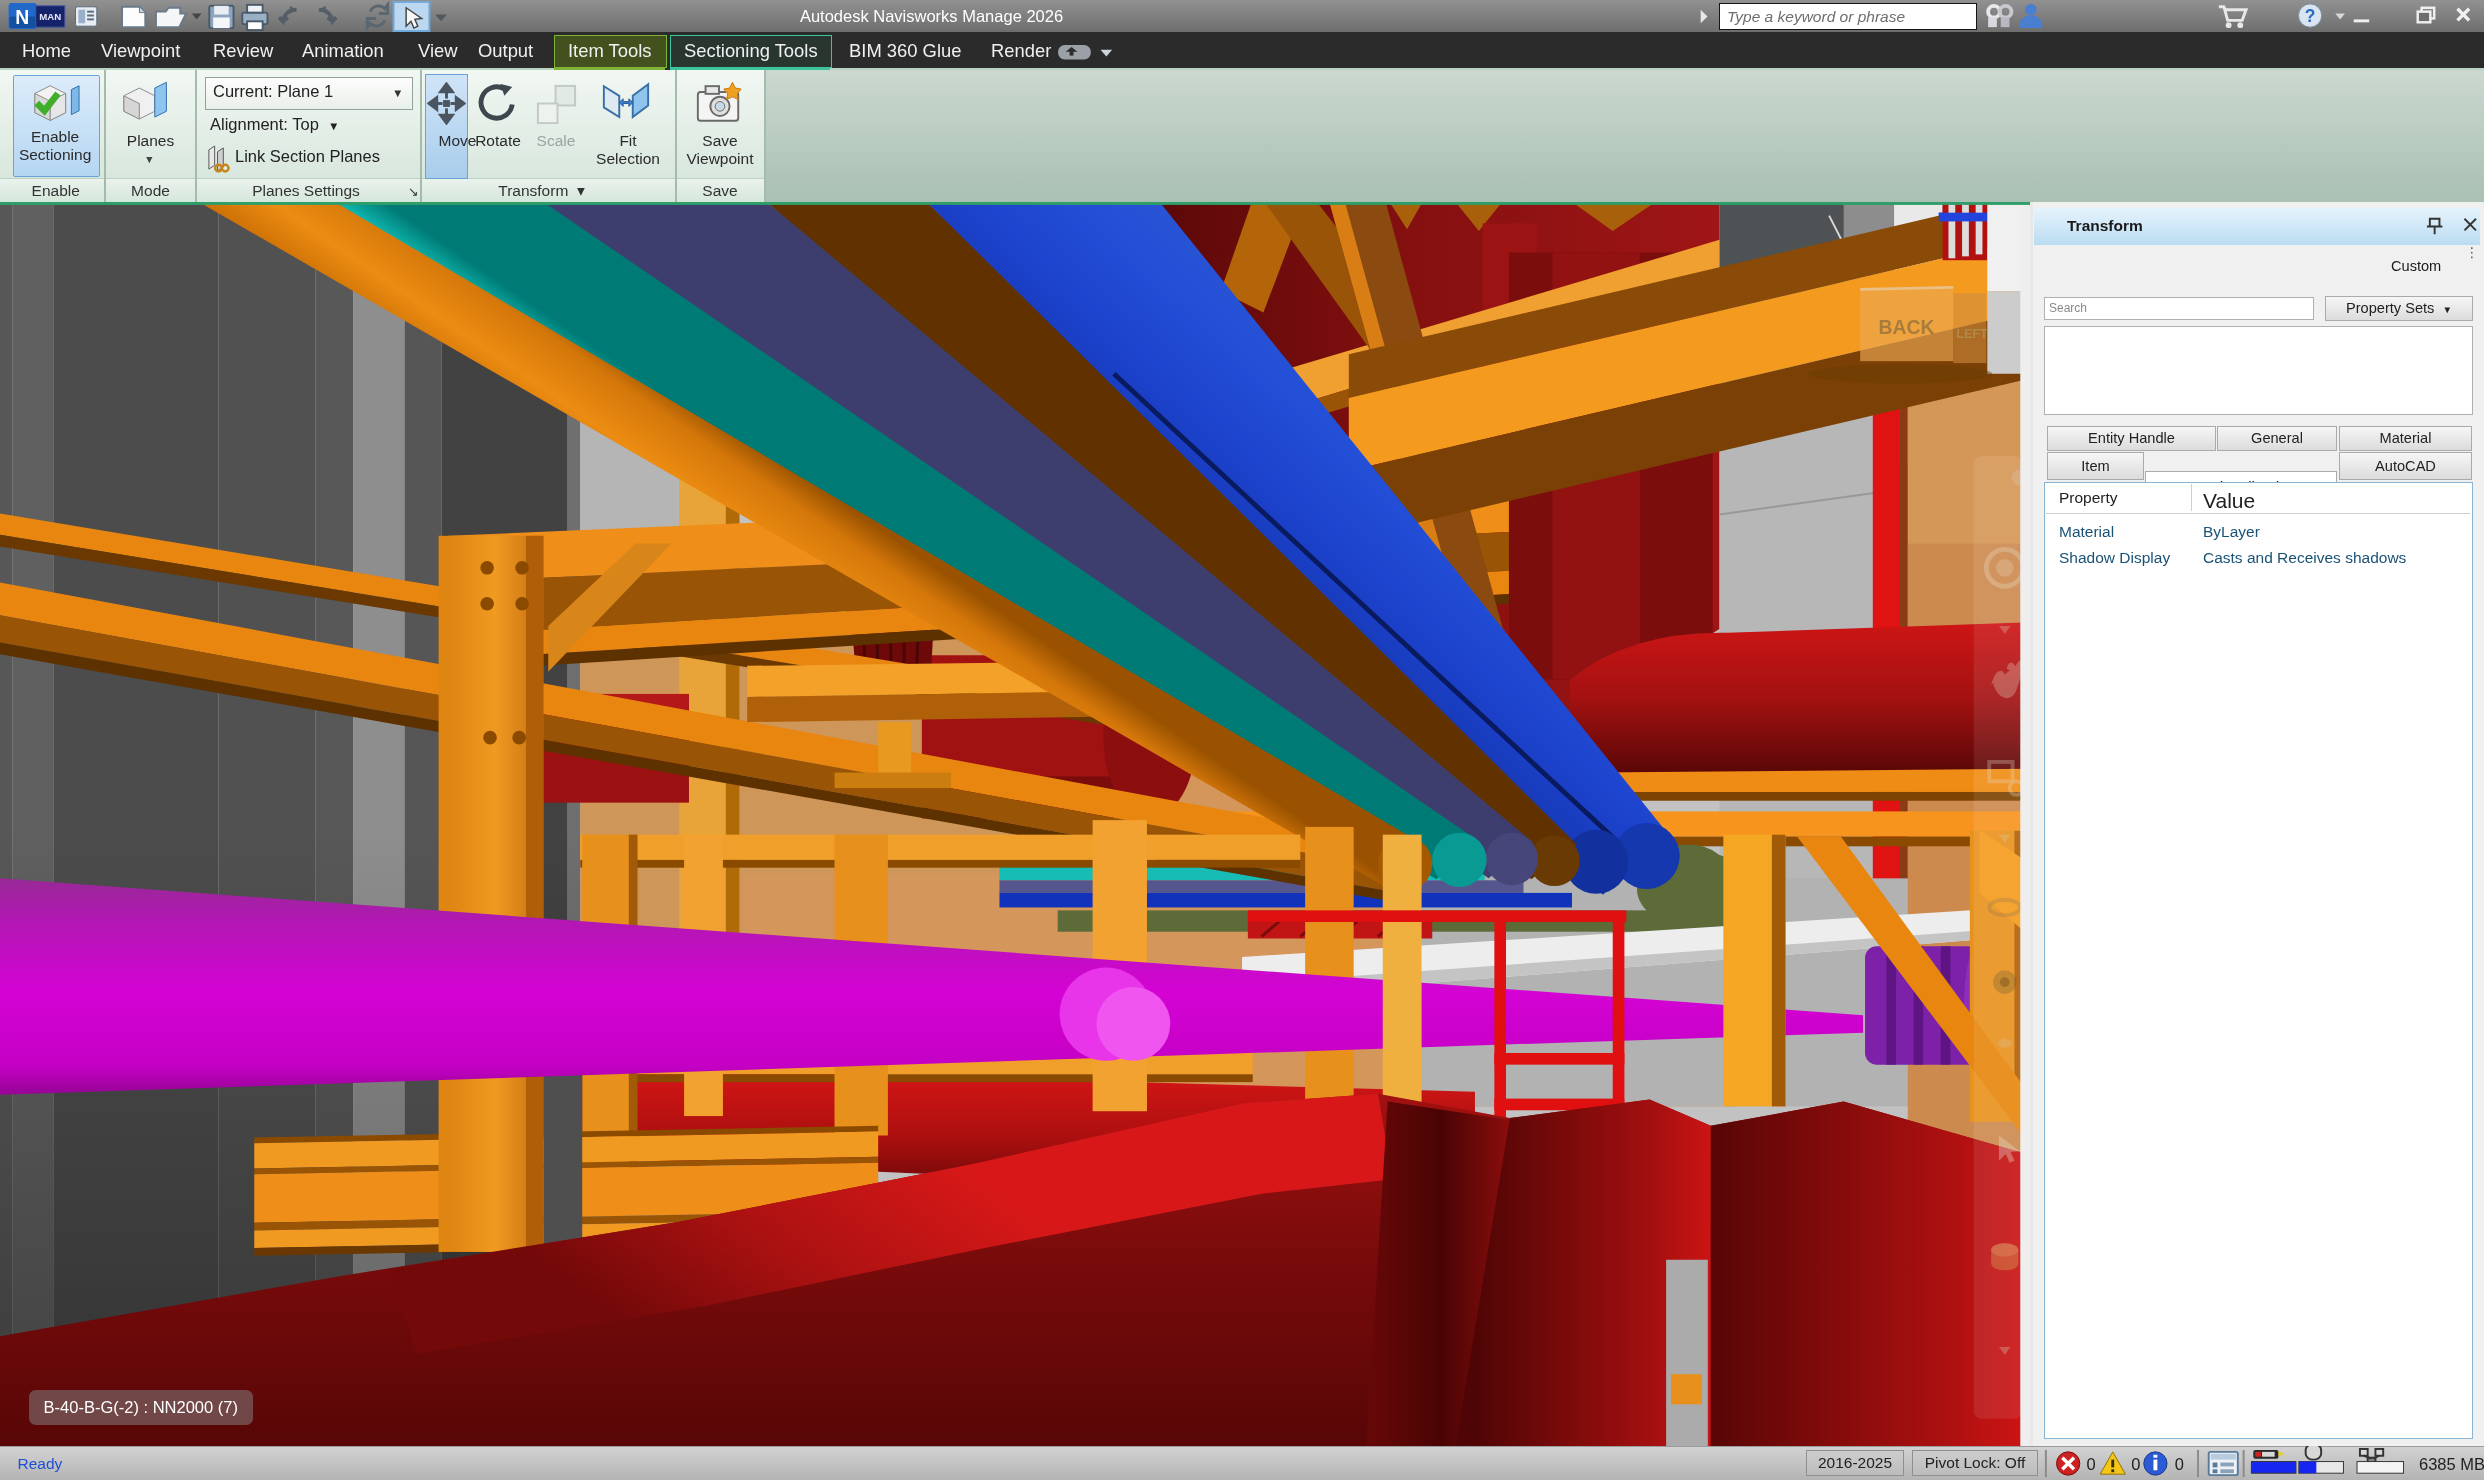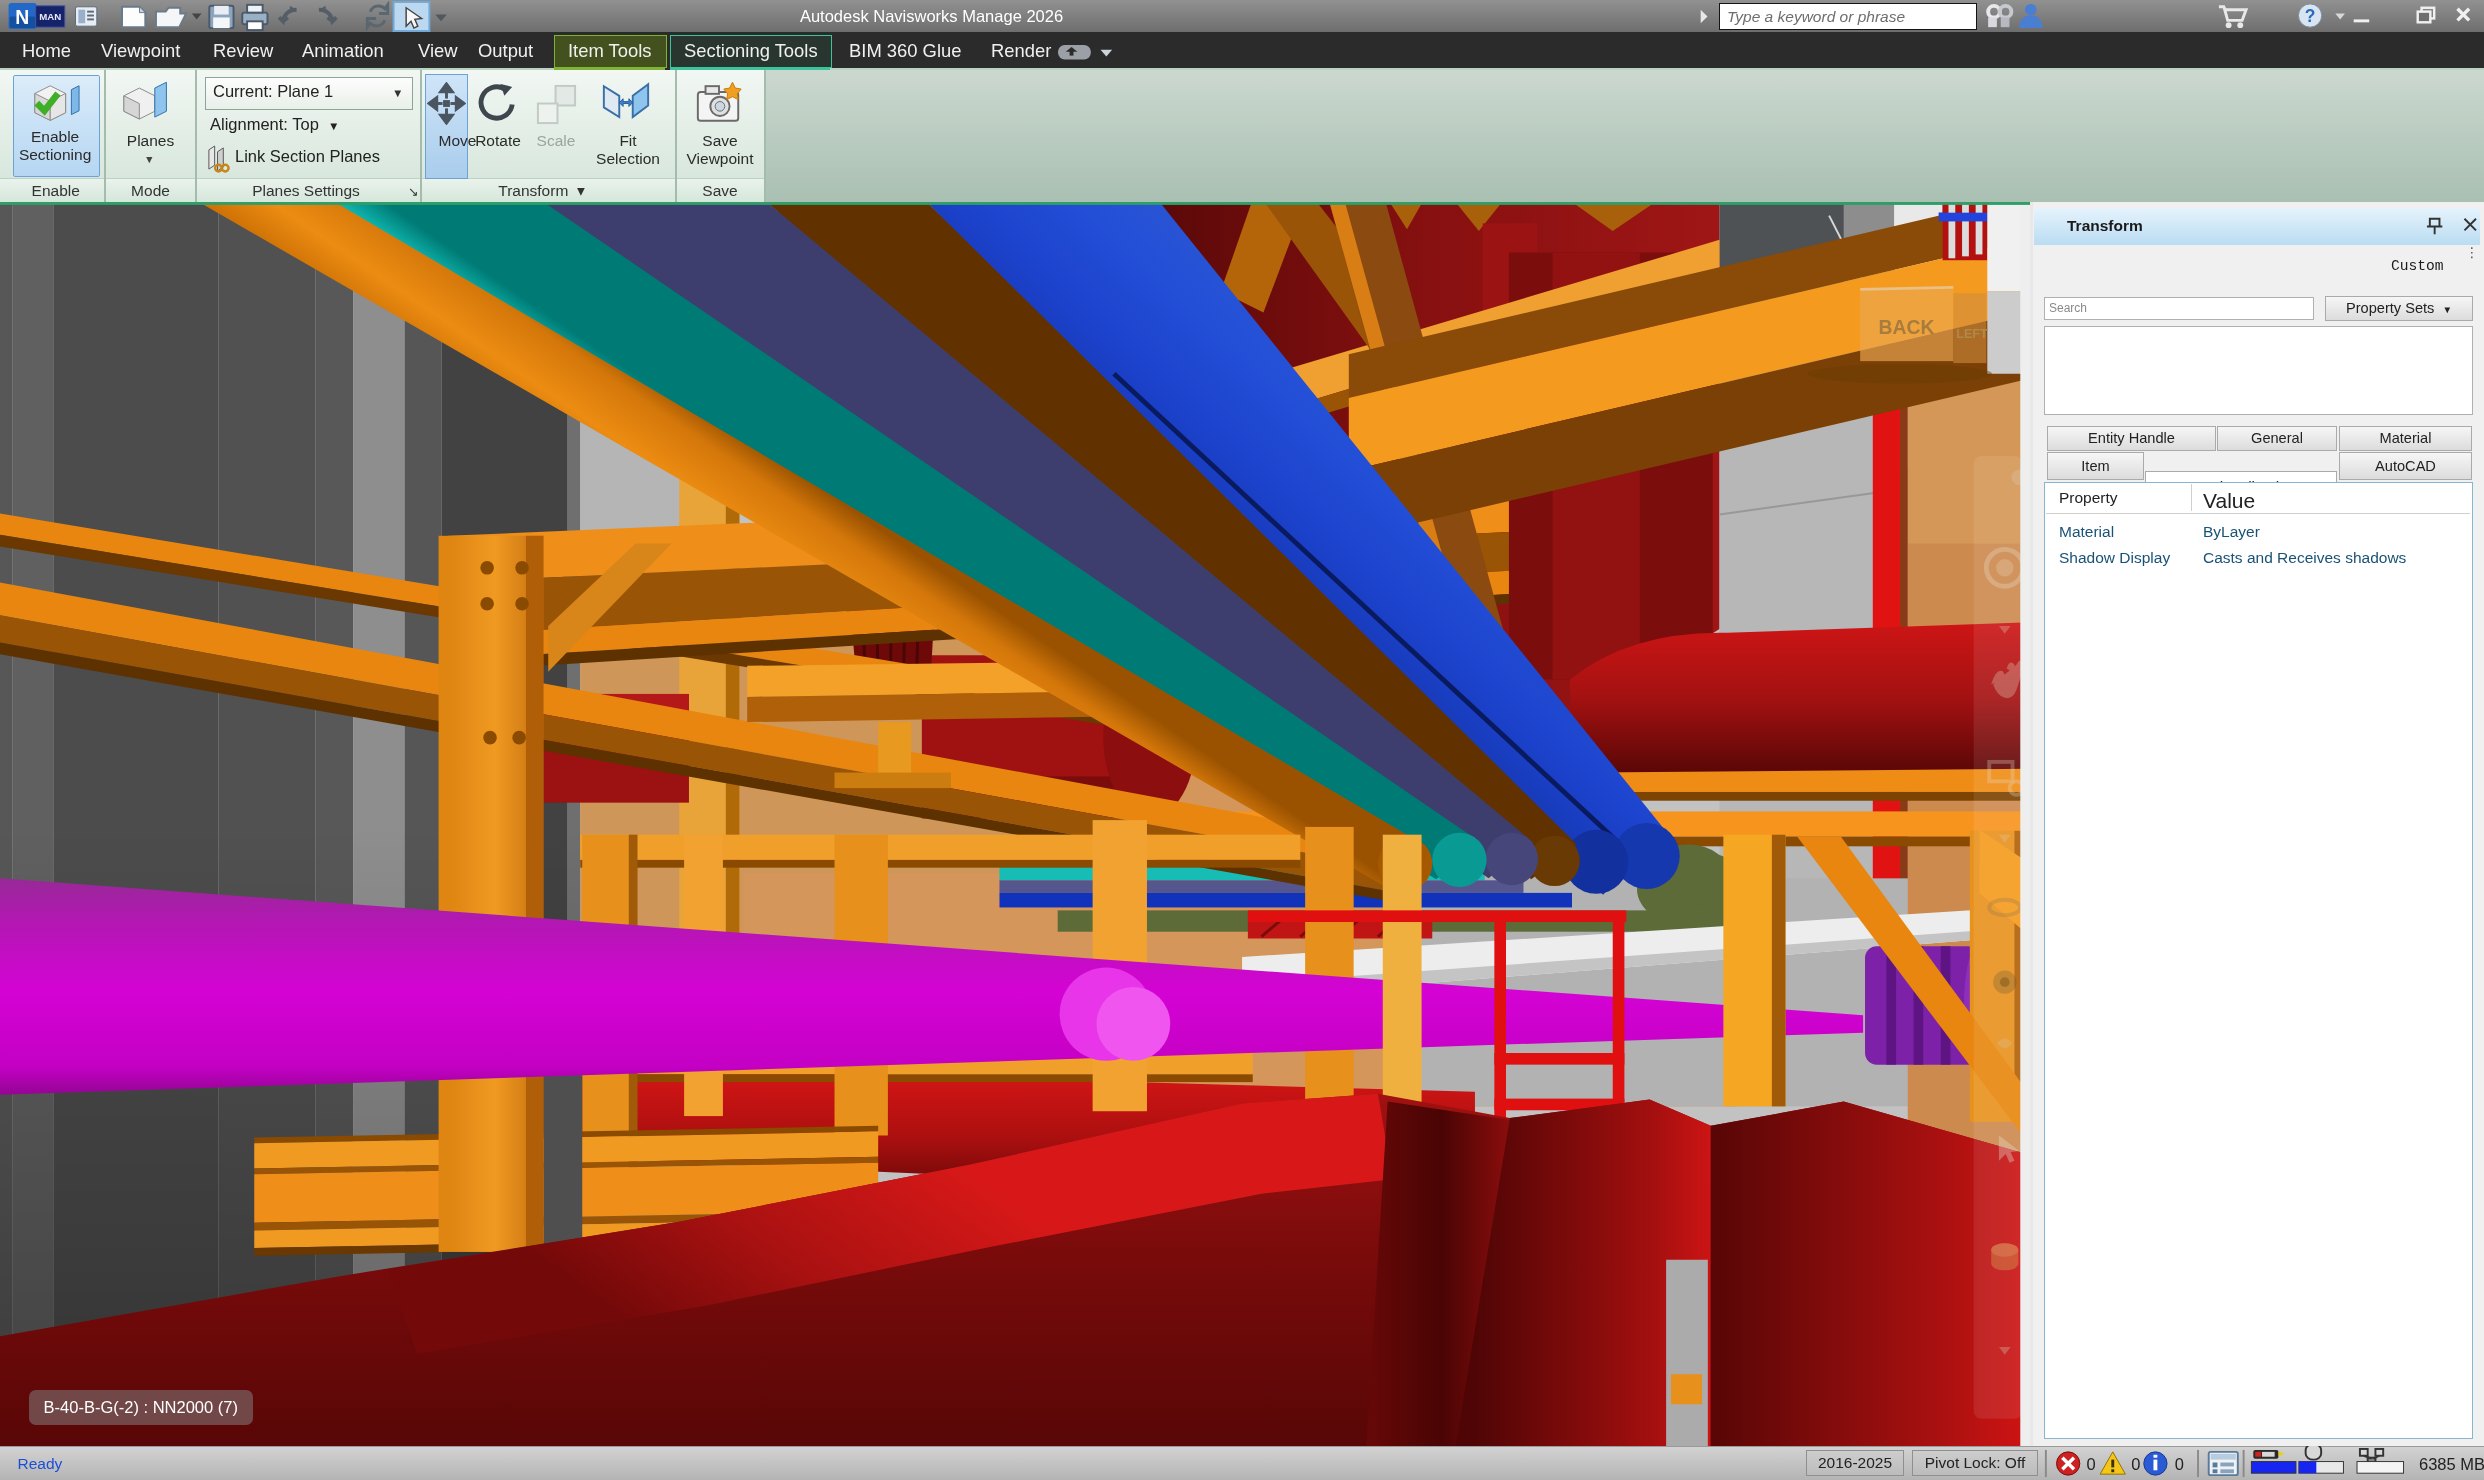--- a/index.html
+++ b/index.html
@@ -547,21 +547,21 @@
 <div class="abs" style="left:29px;top:1188px;width:auto;background:rgba(118,82,82,0.85);border-radius:6.8px;color:#fff;font-size:16.5px;padding:7.8px 14.6px;">B-40-B-G(-2) : NN2000 (7)</div>
 </div>
 
 <div id="ppanel" class="abs"></div>
 <div id="ptitle" class="abs"></div>
 <div class="abs ptxt" style="left:2067px;top:217px;font-weight:bold;font-size:15.5px;">Transform</div>
 <svg class="abs" style="left:2422px;top:213px" width="58" height="25" viewBox="0 0 60 26">
   <path d="M8 6 h10 v8 h-10 z M13 14 v8 M5 14 h16" fill="none" stroke="#333" stroke-width="2"></path>
   <path d="M44 6 l12 12 m0 -12 l-12 12" stroke="#333" stroke-width="2"></path>
 </svg>
-<div class="abs ptxt" style="left:2391px;top:258px;font-family:Liberation Mono, monospace;">Custom</div>
+<div class="abs ptxt" style="left:2391px;top:258px;">Custom</div>
 <div class="abs" style="left:2465px;top:250px;font-size:13.6px;color:#555;letter-spacing:0;line-height:6.8px;">⋮</div>
 <div class="abs pbox" style="left:2044px;top:297px;width:268px;height:21.3px;"></div>
 <div class="abs" style="left:2049px;top:301px;font-size:12px;color:#8a8a8a;">Search</div>
 <div class="abs ptab" style="left:2325px;top:296px;width:146px;height:23px;line-height:23px;">Property Sets&nbsp;&nbsp;<span style="font-size:9.7px;">▼</span></div>
 <div class="abs pbox" style="left:2044px;top:326px;width:427px;height:87px;"></div>
 <div class="abs ptab" style="left:2047px;top:426px;width:167px;height:23px;line-height:23px;">Entity Handle</div>
 <div class="abs ptab" style="left:2217px;top:426px;width:118px;height:23px;line-height:23px;">General</div>
 <div class="abs ptab" style="left:2339px;top:426px;width:131px;height:23px;line-height:23px;">Material</div>
 <div class="abs ptab" style="left:2047px;top:452px;width:95px;height:26px;line-height:26px;">Item</div>
 <div class="abs ptab" style="left:2145px;top:471px;width:190px;height:30px;line-height:30px;background:#fff;font-size:15.5px;">3D Visualization</div>

